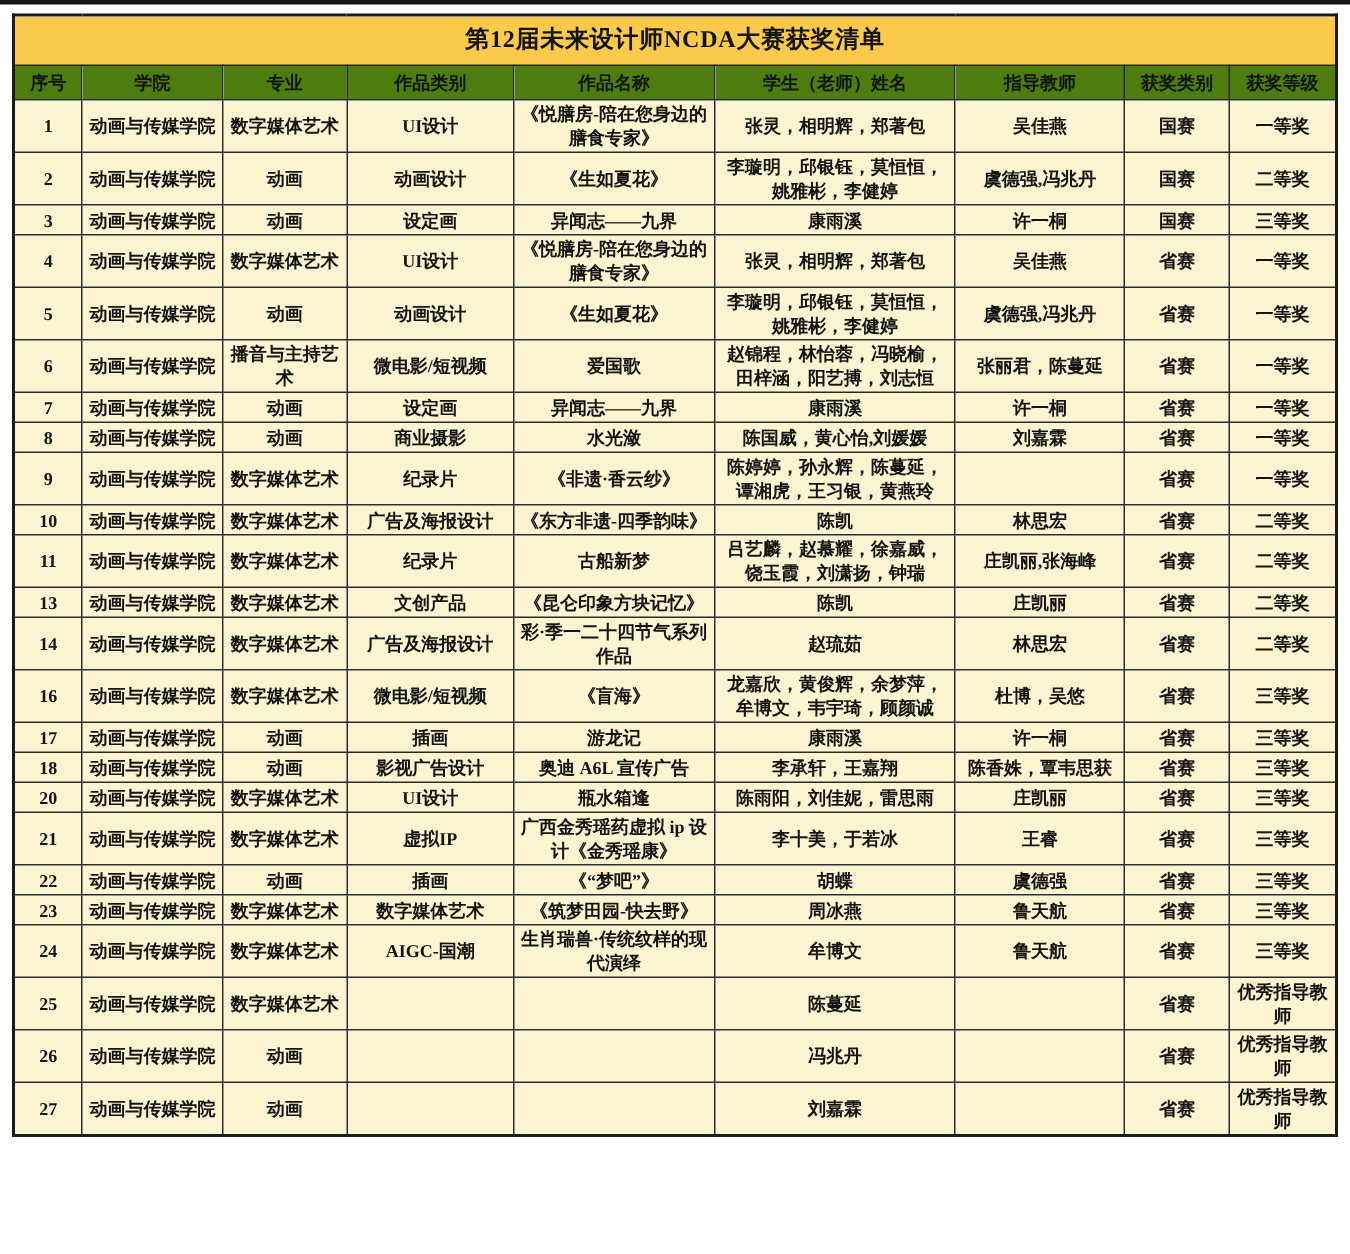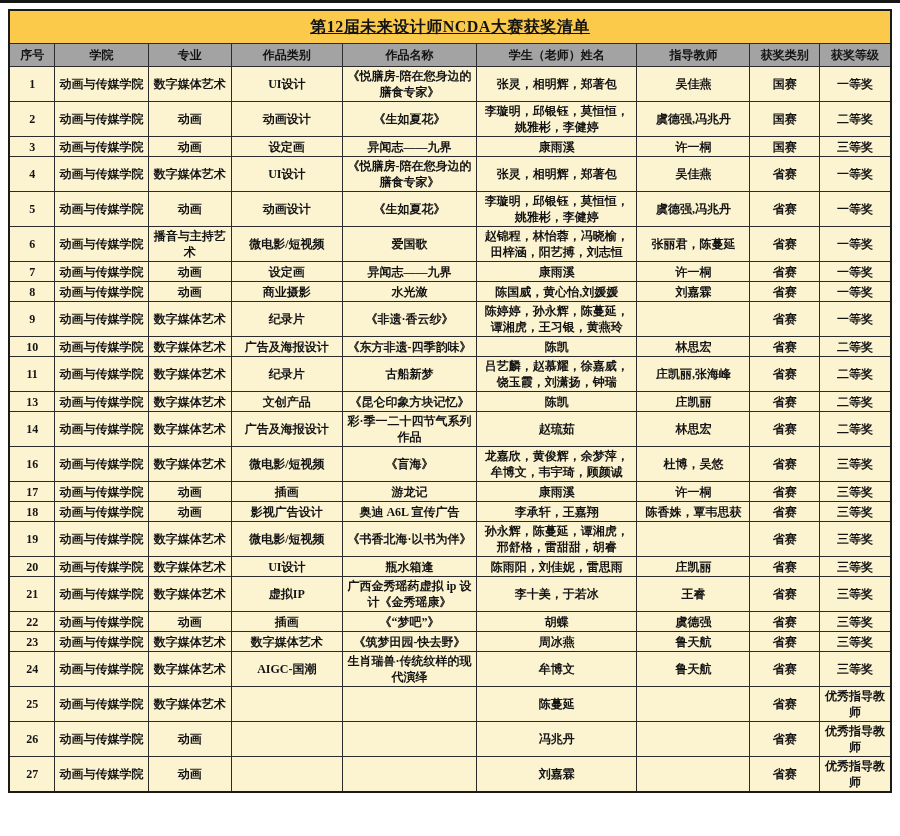--- a/index.html
+++ b/index.html
@@ -40,24 +40,23 @@
     font-size: 12px;
     line-height: 16px;
     overflow: hidden;
     word-break: break-all;
   }
   tr.title-row th {
     background: #fbca4b;
     font-size: 16px;
     height: 30px;
     letter-spacing: 0.5px;
-    text-decoration: underline;
   }
   tr.header-row th {
-    background: #a3a3a3;
+    background: #4d7c0f;
     height: 20px;
     margin-top: 26px;
   }
   tbody td {
     background: #fcf3d1;
     height: 17px;
   }
 </style>
 </head>
 <body>
@@ -264,31 +263,20 @@
             <td>动画与传媒学院</td>
             <td>动画</td>
             <td>影视广告设计</td>
             <td>奥迪 A6L 宣传广告</td>
             <td>李承轩，王嘉翔</td>
             <td>陈香姝，覃韦思获</td>
             <td>省赛</td>
             <td>三等奖</td>
           </tr>
           <tr>
-            <td>19</td>
-            <td>动画与传媒学院</td>
-            <td>数字媒体艺术</td>
-            <td>微电影/短视频</td>
-            <td>《书香北海·以书为伴》</td>
-            <td>孙永辉，陈蔓延，谭湘虎，邢舒格，雷甜甜，胡睿</td>
-            <td></td>
-            <td>省赛</td>
-            <td>三等奖</td>
-          </tr>
-          <tr>
             <td>20</td>
             <td>动画与传媒学院</td>
             <td>数字媒体艺术</td>
             <td>UI设计</td>
             <td>瓶水箱逢</td>
             <td>陈雨阳，刘佳妮，雷思雨</td>
             <td>庄凯丽</td>
             <td>省赛</td>
             <td>三等奖</td>
           </tr>

